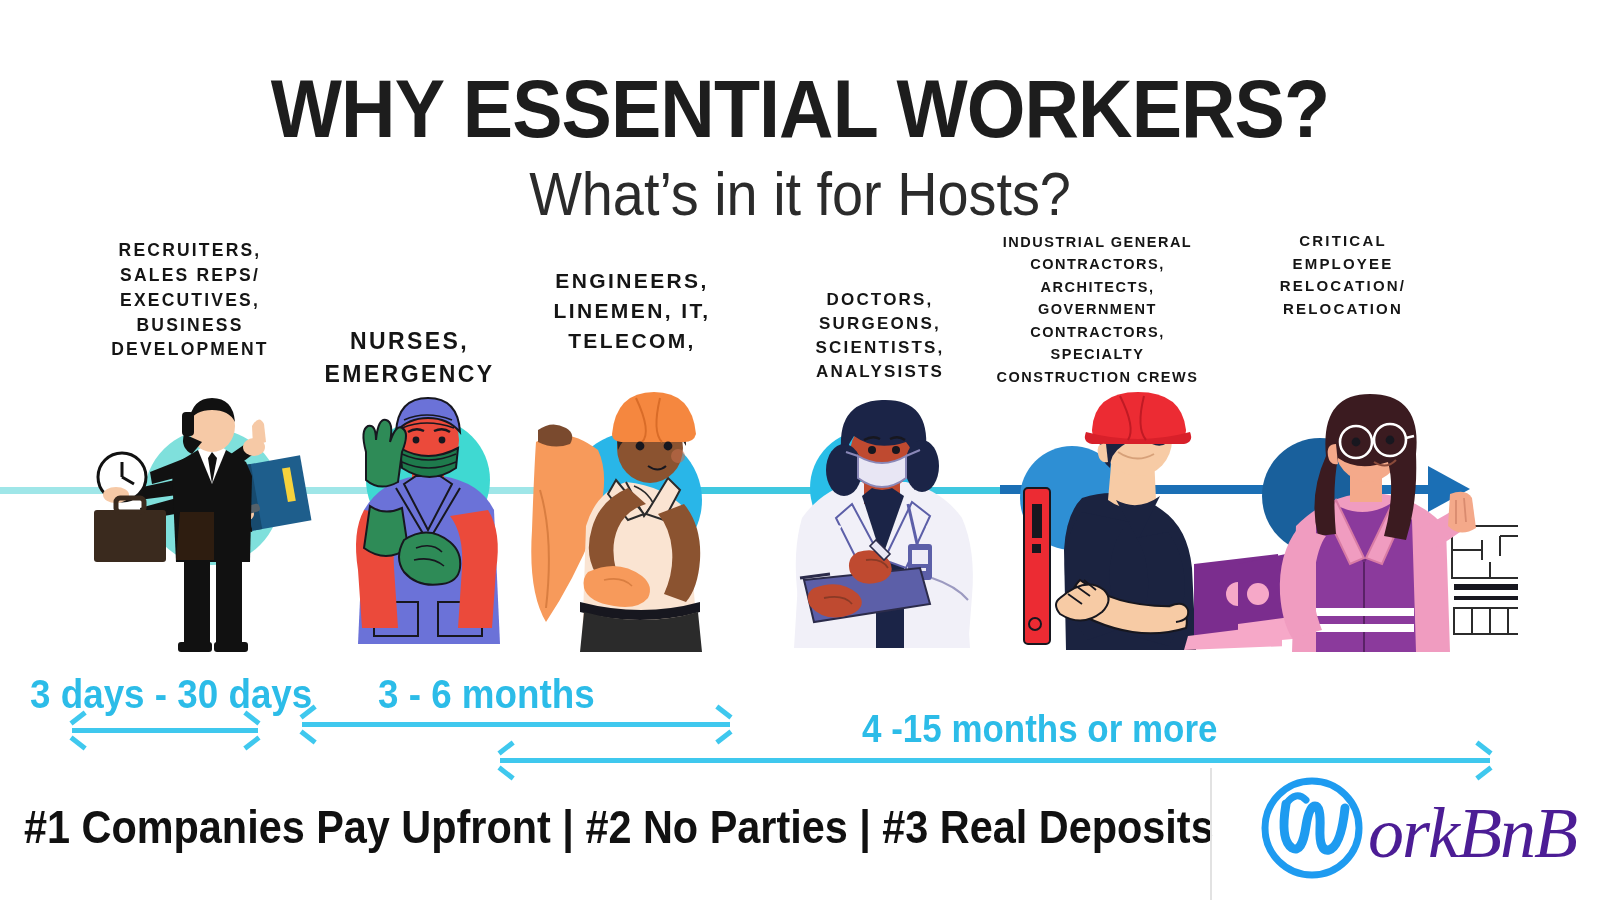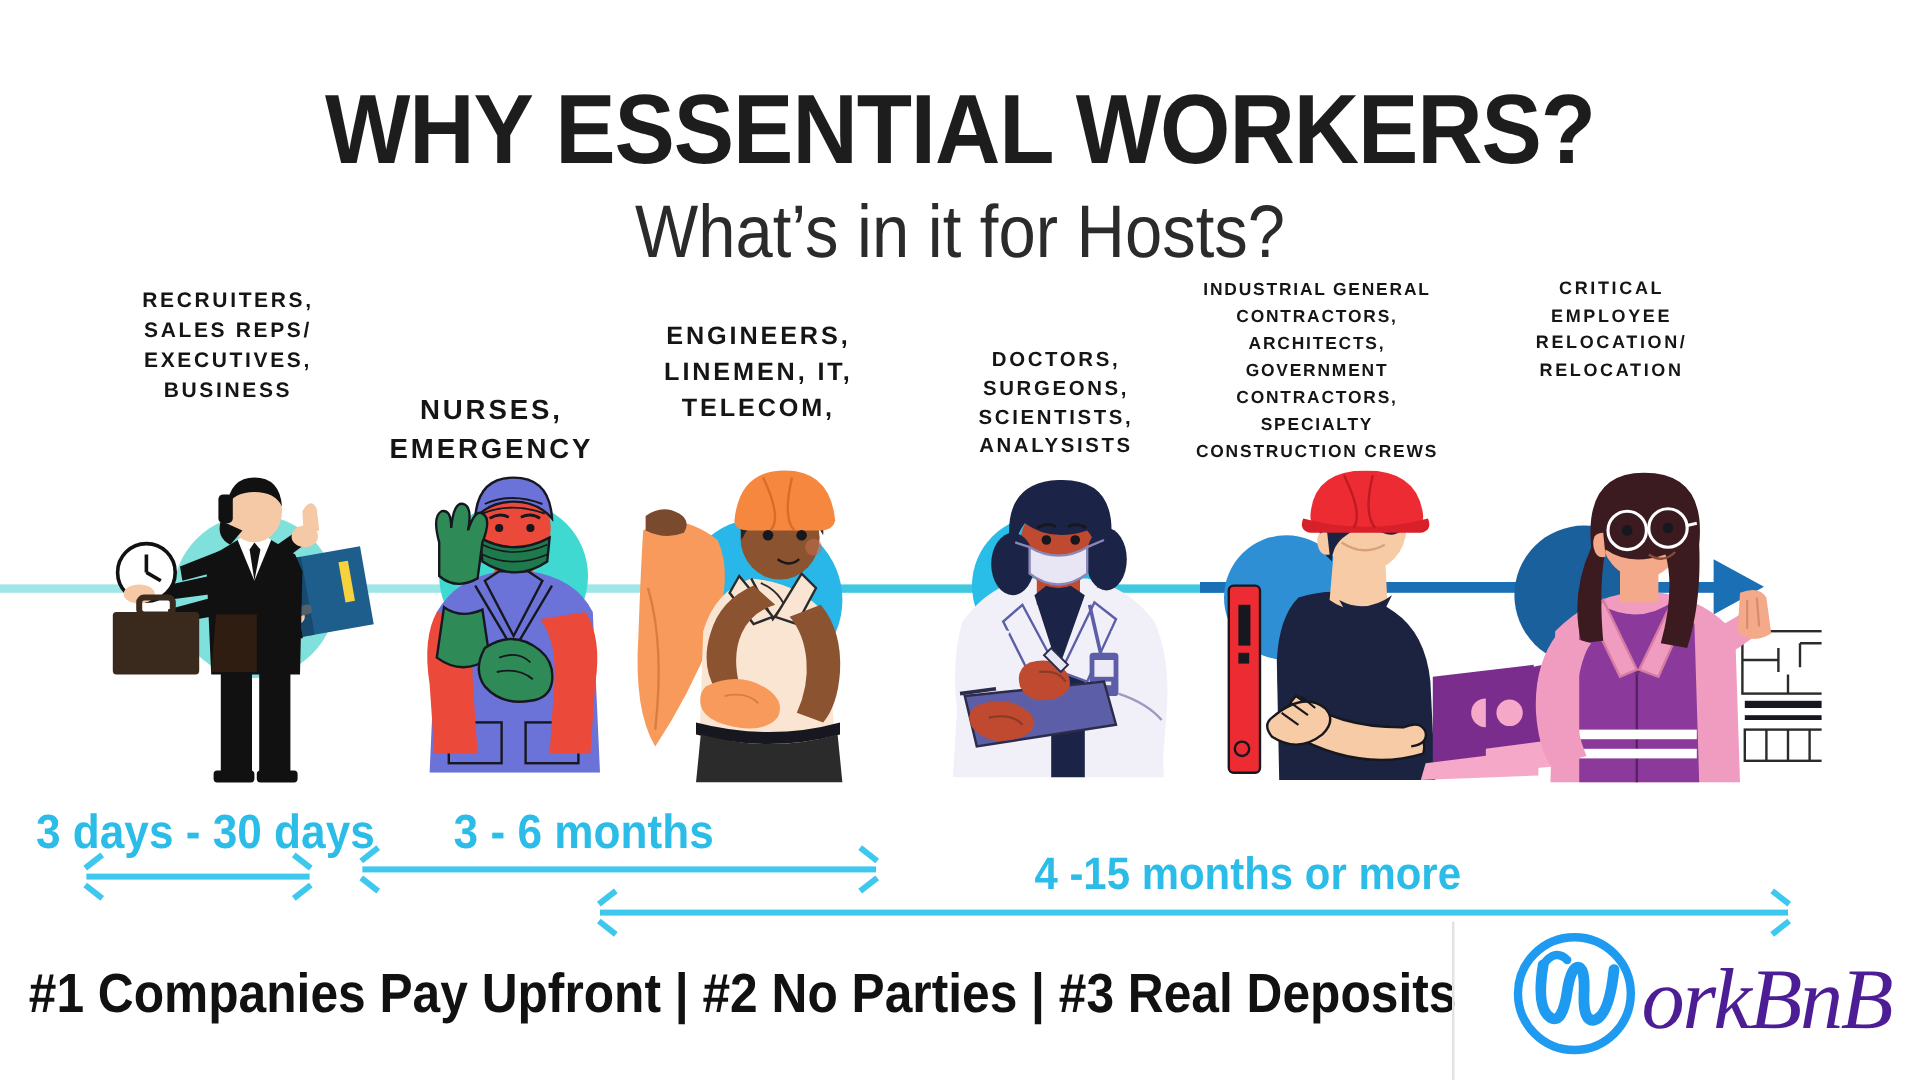--- a/index.html
+++ b/index.html
@@ -78,20 +78,21 @@
 <div id="stage">
 
   <div class="title">WHY ESSENTIAL WORKERS?</div>
   <div class="subtitle">What’s in it for Hosts?</div>
 
   <div class="cat c0">
     <div>RECRUITERS,</div>
     <div>SALES REPS/</div>
     <div>EXECUTIVES,</div>
     <div>BUSINESS</div>
+    <div>DEVELOPMENT</div>
   </div>
   <div class="cat c1">
     <div>NURSES,</div>
     <div>EMERGENCY</div>
   </div>
   <div class="cat c2">
     <div>ENGINEERS,</div>
     <div>LINEMEN, IT,</div>
     <div>TELECOM,</div>
   </div>

